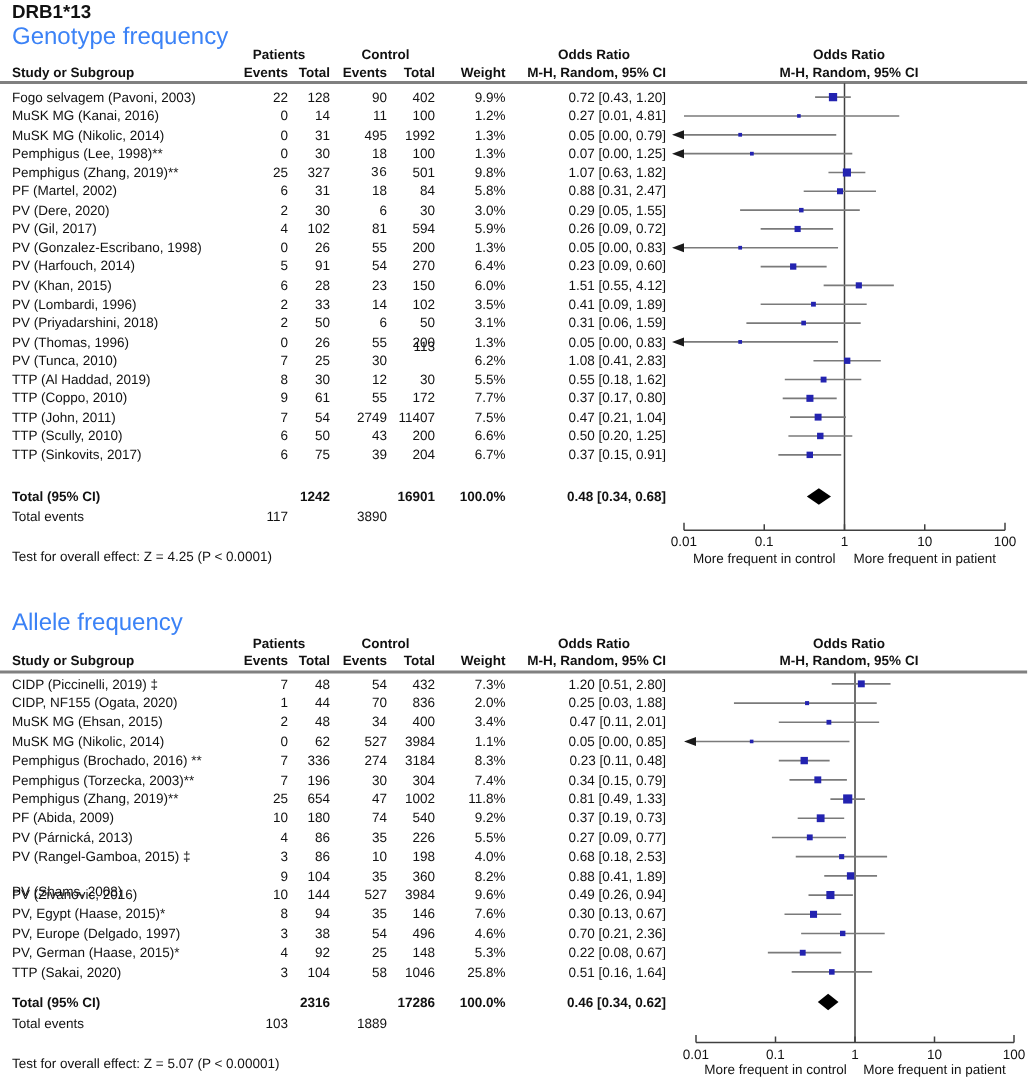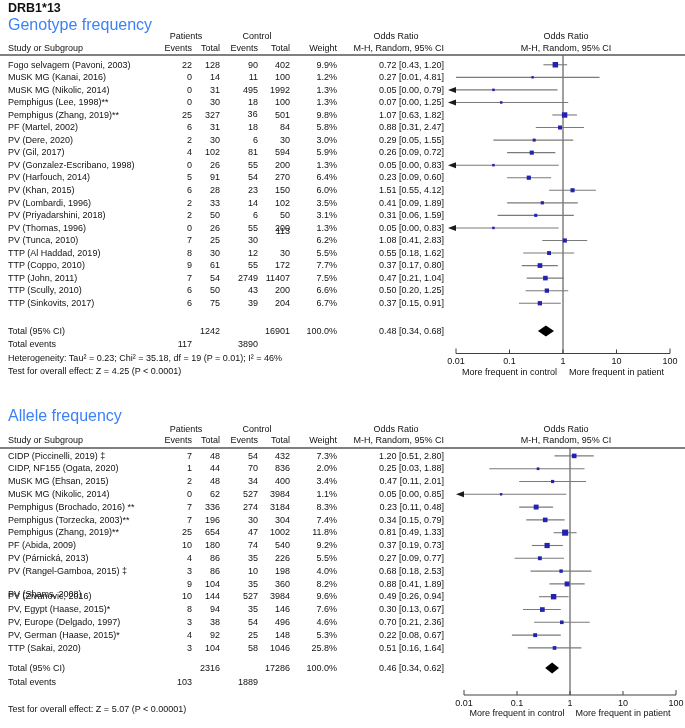--- a/index.html
+++ b/index.html
@@ -3,21 +3,21 @@
 <meta charset="utf-8">
 <style>
   html,body{margin:0;padding:0;background:#fff;}
   .page{position:relative;width:685px;height:728px;background:#ffffff;
         font-family:"Liberation Sans",sans-serif;color:#111;overflow:hidden;}
   .panel{position:absolute;left:0;width:685px;}
   .p0{top:0;height:404px;}
   .p1{top:404px;height:324px;}
   .abs{position:absolute;white-space:nowrap;}
   .t9{font-size:9px;line-height:11px;}
-  .b{font-weight:normal;}
+  .b{font-weight:bold;}
   .title-main{font-size:12.5px;font-weight:bold;}
   .title-sub{font-size:16px;color:#3b82f6;}
   .rule{left:0;width:685px;height:2px;background:#808080;}
   
   .col-study{left:8px;}
   .r-ep{right:493px;}   
   .r-tp{right:465px;}   
   .r-ec{right:427px;}   
   .r-tc{right:395px;}   
   .r-w {right:348px;}   
@@ -65,21 +65,20 @@
     <div class="abs t9 b frow-total col-study">Total (95% CI)</div>
     <div class="abs t9 b frow-total r-tp">1242</div>
     <div class="abs t9 b frow-total r-tc">16901</div>
     <div class="abs t9 b frow-total r-w">100.0%</div>
     <div class="abs t9 b frow-total r-ci">0.48 [0.34, 0.68]</div>
 
     <div class="abs t9 frow-ev col-study">Total events</div>
     <div class="abs t9 frow-ev r-ep">117</div>
     <div class="abs t9 frow-ev r-ec">3890</div>
 
-    <div class="abs t9 frow-het col-study">Heterogeneity: Tau² = 0.23; Chi² = 35.18, df = 19 (P = 0.01); I² = 46%</div>
     <div class="abs t9 frow-test col-study">Test for overall effect: Z = 4.25 (P &lt; 0.0001)</div>
 
     <svg class="plot" width="685" height="404">
         <line x1="563" y1="55.5" x2="563" y2="353.5" stroke="#404040" stroke-width="1"></line>
         <line x1="543.4" y1="64.775" x2="567.2" y2="64.775" stroke="#7a7a7a" stroke-width="1.1"></line>
         <rect x="552.6" y="62.0" width="5.5" height="5.5" fill="#2323b0"></rect>
         <line x1="456.0" y1="77.325" x2="599.5" y2="77.325" stroke="#7a7a7a" stroke-width="1.1"></line>
         <rect x="531.4" y="76.1" width="2.4" height="2.4" fill="#2323b0"></rect>
         <line x1="456.0" y1="89.875" x2="557.5" y2="89.875" stroke="#7a7a7a" stroke-width="1.1"></line>
         <polygon points="448,89.875 456,86.875 456,92.875" fill="#1a1a1a"></polygon>

